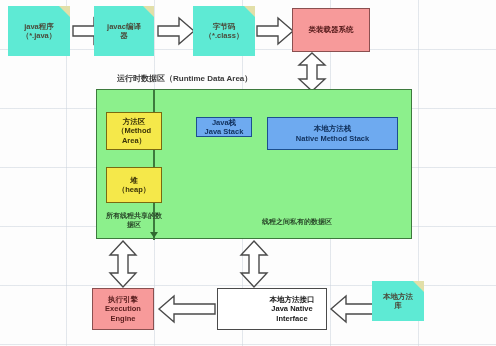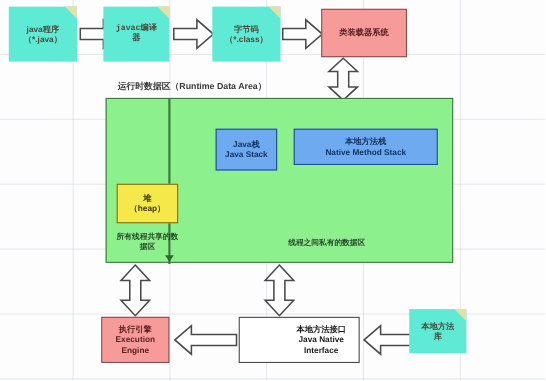--- a/index.html
+++ b/index.html
@@ -137,21 +137,21 @@
   <div class="node note" style="left:8px; top:6px; width:62px; height:50px;">
     <span class="foldmark"></span>
     <span class="lines">java程序
 （*.java）</span>
   </div>
 
   <svg class="arrow-svg" style="left:72px; top:16px;" width="38" height="30" viewBox="0 0 38 30">
     <polygon points="1,10 22,10 22,2 37,15 22,28 22,20 1,20" fill="#ffffff" stroke="#4a4a4a" stroke-width="1.4"></polygon>
   </svg>
 
-  <div class="node note" style="left:94px; top:6px; width:60px; height:50px;font-family:Liberation Mono, monospace;">
+  <div class="node note" style="left:94px; top:6px; width:60px; height:50px;">
     <span class="foldmark"></span>
     <span class="lines">javac编译
 器</span>
   </div>
 
   <svg class="arrow-svg" style="left:157px; top:16px;" width="38" height="30" viewBox="0 0 38 30">
     <polygon points="1,10 22,10 22,2 37,15 22,28 22,20 1,20" fill="#ffffff" stroke="#4a4a4a" stroke-width="1.4"></polygon>
   </svg>
 
   <div class="node note" style="left:193px; top:6px; width:62px; height:50px;">
@@ -165,35 +165,40 @@
   </svg>
 
   <div class="node pink" style="left:292px; top:8px; width:78px; height:44px;">
     <span class="lines">类装载器系统</span>
   </div>
 
   <svg class="arrow-svg" style="left:296px; top:52px;" width="32" height="40" viewBox="0 0 32 40">
     <polygon points="16,1 29,13 21,13 21,27 29,27 16,39 3,27 11,27 11,13 3,13" fill="#ffffff" stroke="#4a4a4a" stroke-width="1.4"></polygon>
   </svg>
 
-  <div class="title-label" style="left:107px; top:73px;">运行时数据区（Runtime Data Area）</div>
+  <div class="title-label" style="left:117px; top:73px;">运行时数据区（Runtime Data Area）</div>
 
   <div class="green-area" style="left:96px; top:89px; width:316px; height:150px;">
     <div class="divider" style="left:56px; top:0; height:150px;"></div>
     <div class="divider-arrow" style="left:53px; top:142px;"></div>
   </div>
 
+  <div class="node ybox" style="left:106px; top:112px; width:56px; height:38px;">
+    <span class="lines">方法区
+（Method
+Area）</span>
+  </div>
   <div class="node ybox" style="left:106px; top:167px; width:56px; height:36px;">
     <span class="lines">堆
 （heap）</span>
   </div>
   <div class="caption lines" style="left:100px; top:211px; width:68px;">所有线程共享的数
 据区</div>
 
-  <div class="node bbox" style="left:196px; top:117px; width:56px; height:38px;">
+  <div class="node bbox" style="left:196px; top:117px; width:56px; height:20px;">
     <span class="lines">Java栈
 Java Stack</span>
   </div>
   <div class="node bbox" style="left:267px; top:117px; width:131px; height:33px;">
     <span class="lines">本地方法栈
 Native Method Stack</span>
   </div>
   <div class="caption lines" style="left:232px; top:217px; width:130px;">线程之间私有的数据区</div>
 
   <svg class="arrow-svg" style="left:107px; top:240px;" width="32" height="48" viewBox="0 0 32 48">

